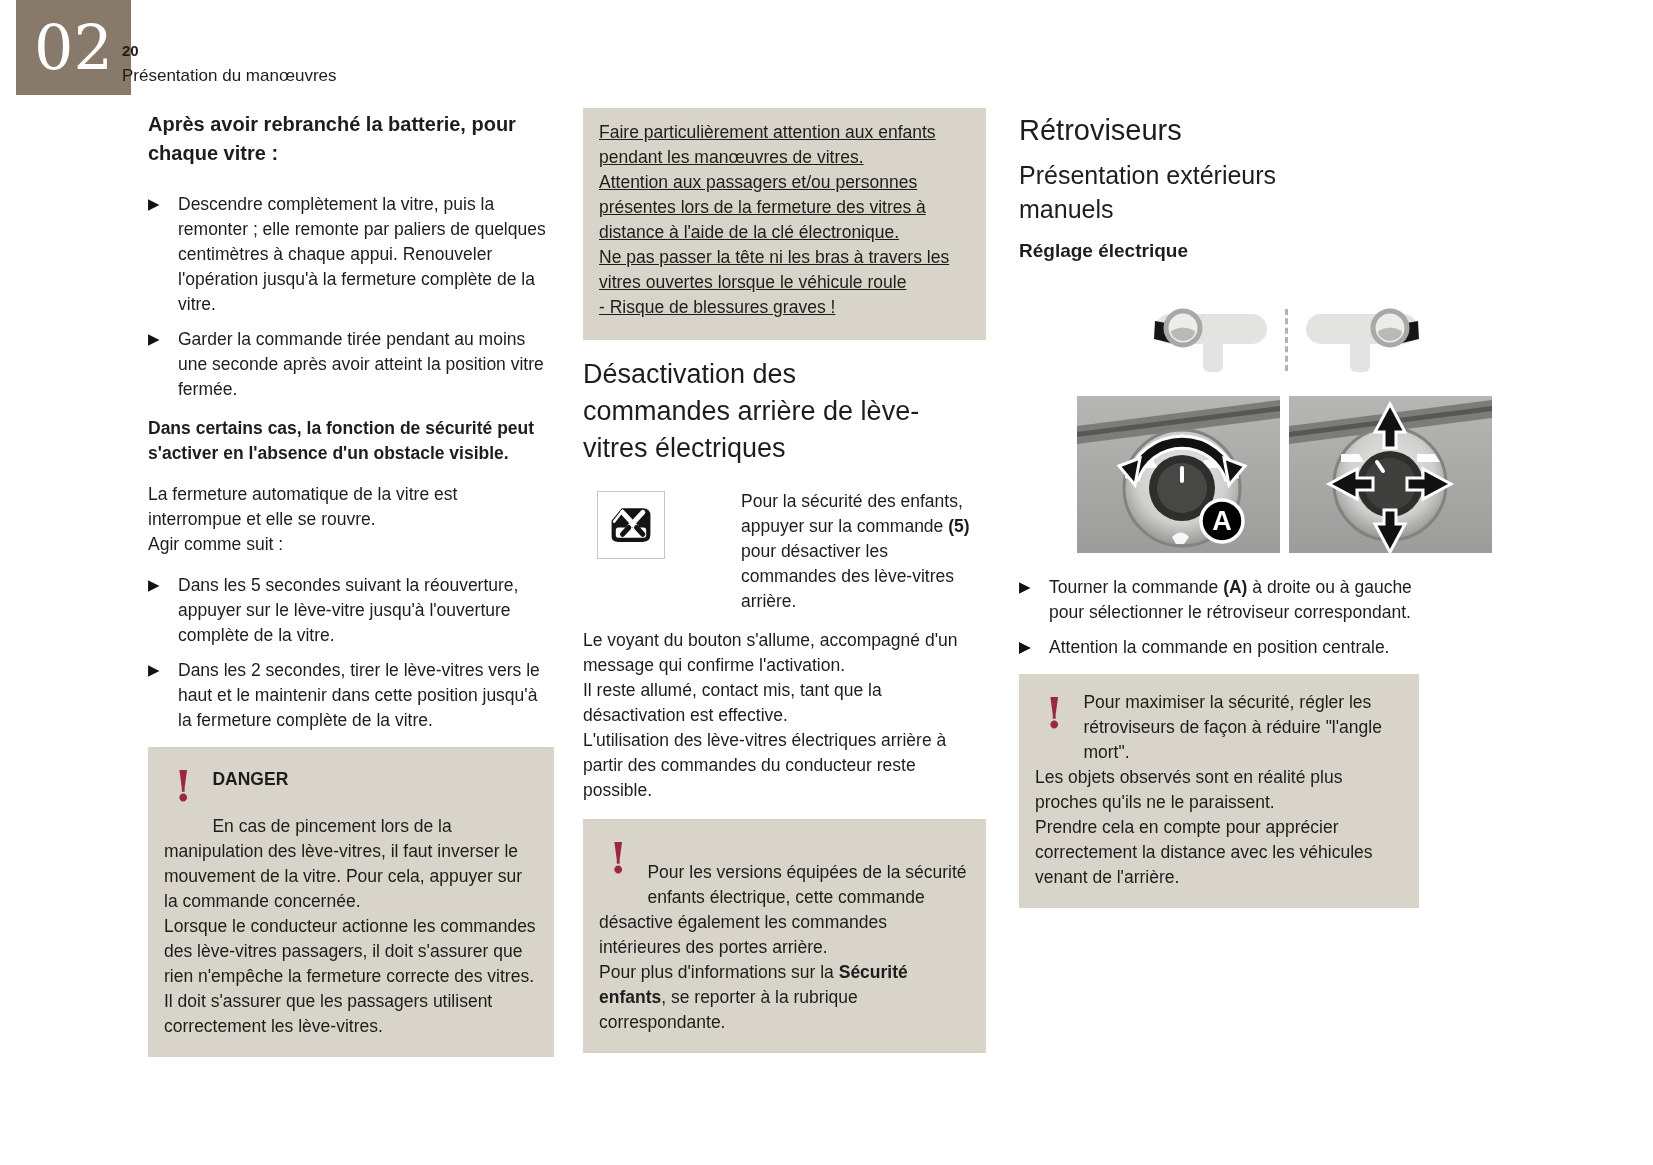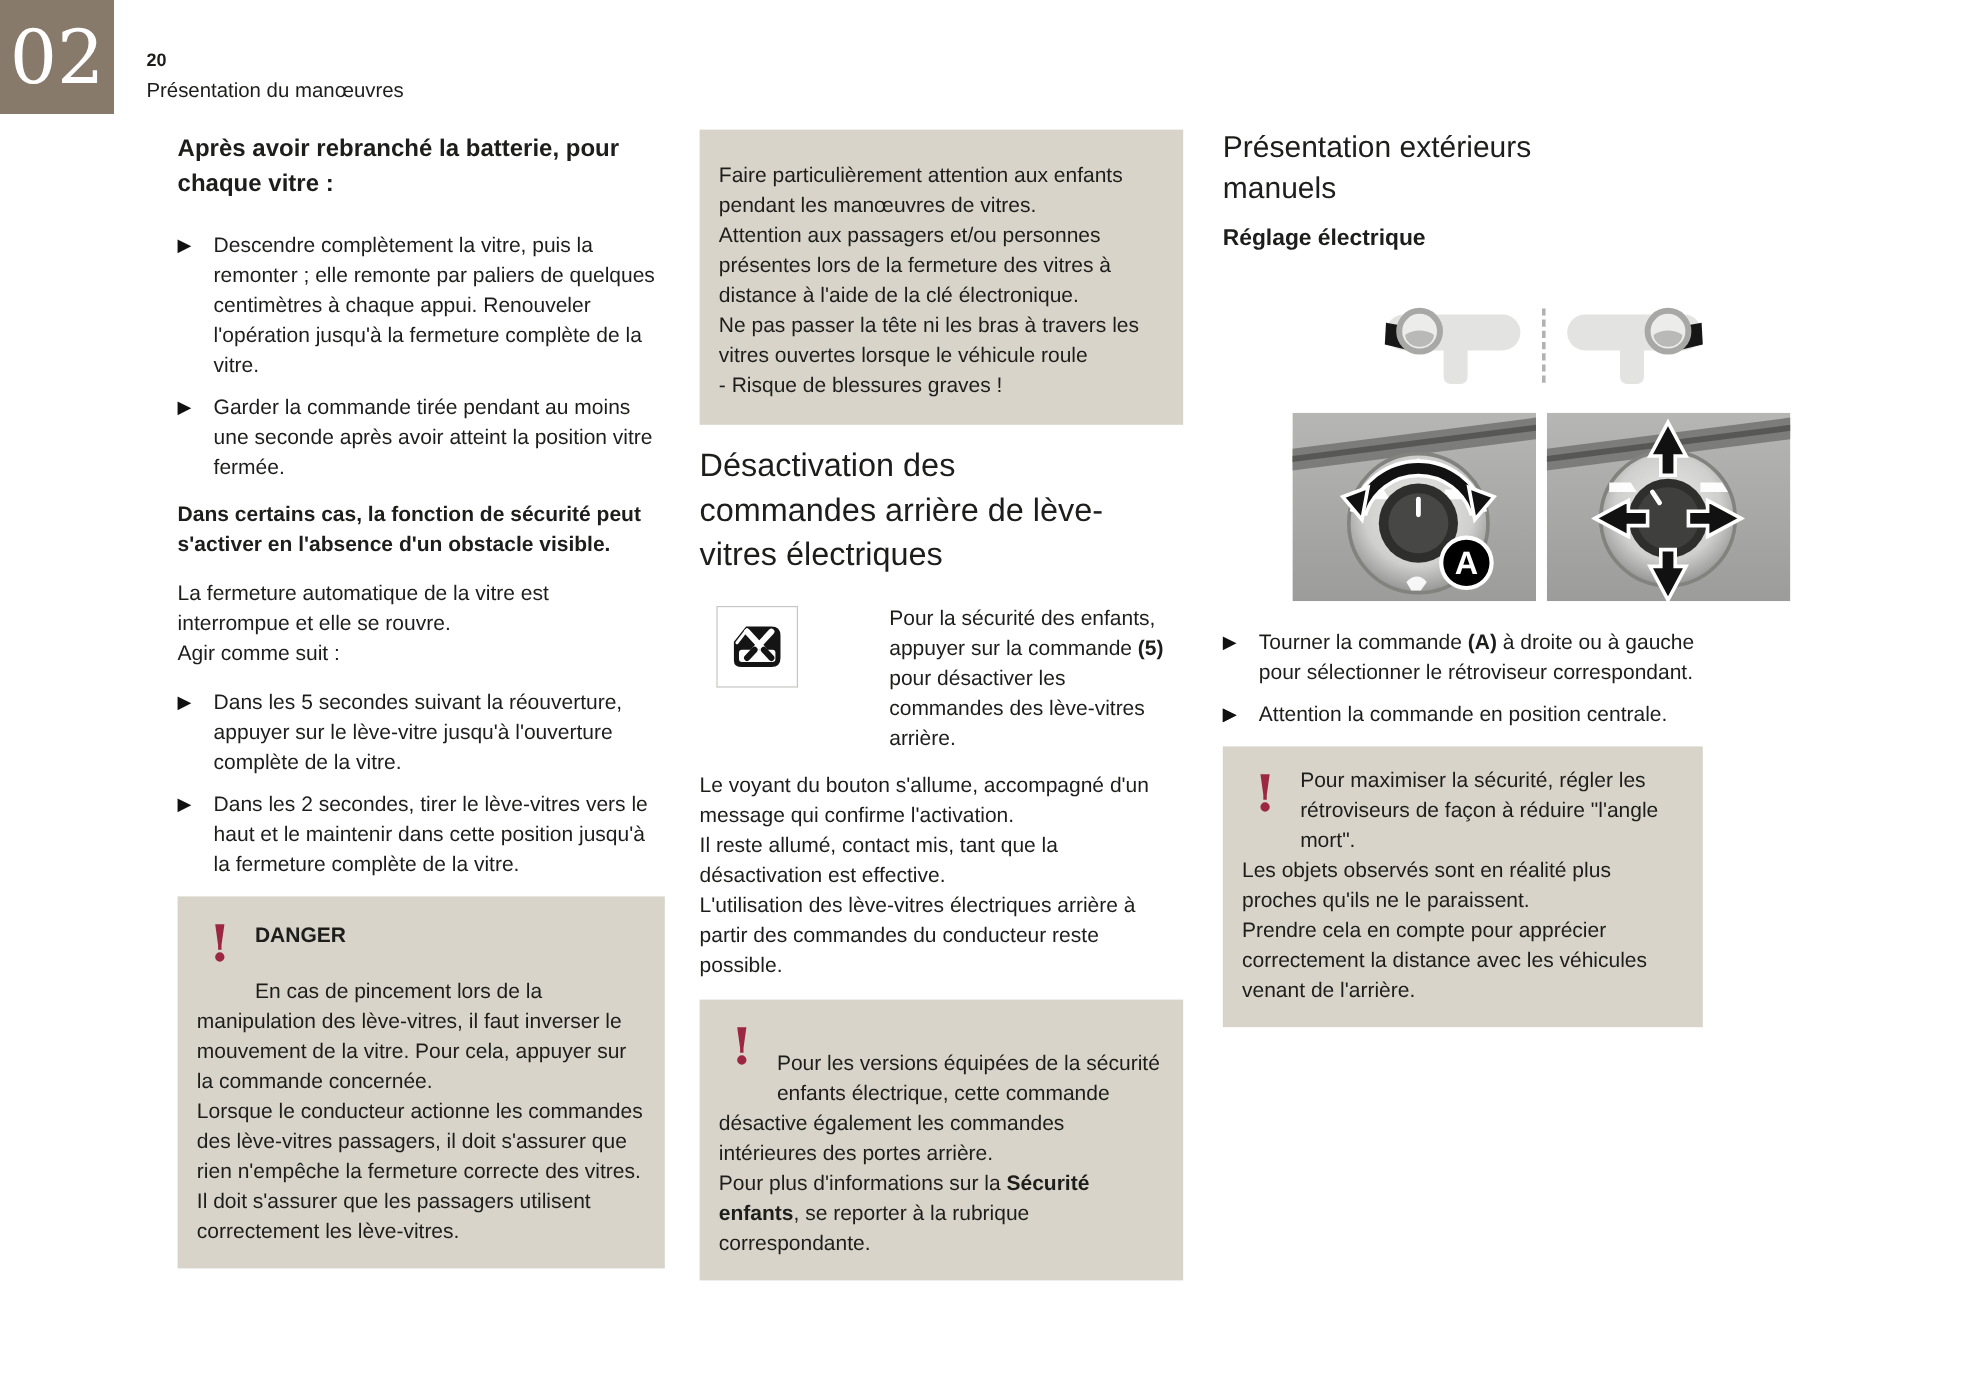--- a/index.html
+++ b/index.html
@@ -3,21 +3,21 @@
 <meta charset="utf-8">
 <style>
   html,body{margin:0;padding:0;}
   body{
     width:1653px;height:1165px;position:relative;overflow:hidden;
     background:#ffffff;color:#1d1d1b;
     font-family:"Liberation Sans","DejaVu Sans",sans-serif;
     -webkit-font-smoothing:antialiased;
   }
   .chapter-box{
-    position:absolute;left:0;top:0;width:95px;height:95px;
+    position:absolute;left:16px;top:0;width:115px;height:95px;
     background:#877a6b;display:flex;align-items:center;justify-content:center;
   }
   .chapter-box span{
     font-family:"DejaVu Serif","Liberation Serif",serif;
     font-size:62px;color:#ffffff;line-height:1;
   }
   .page-head{position:absolute;left:122px;top:42px;}
   .page-num{font-size:15px;font-weight:bold;}
   .section-title{font-size:17px;margin-top:7px;}
 
@@ -38,21 +38,21 @@
   ul.bullets{list-style:none;margin:0 0 14px 0;padding:0;}
   ul.bullets li{position:relative;padding-left:30px;margin:0 0 10px 0;}
   ul.bullets .arrow{
     position:absolute;left:0;top:0;font-size:15px;line-height:25px;color:#111;
     font-family:"DejaVu Sans",sans-serif;
   }
   .bold-note{font-weight:bold;margin:10px 0 16px 0;}
   .para{margin:0 0 16px 0;}
 
   .box{background:#d8d4ca;padding:16px 18px 18px 16px;margin:6px 0 0 0;}
-  .top-box{padding:26px 18px 20px 16px;margin:2px 0 0 0;}
+  .top-box{padding:12px 18px 20px 16px;margin:2px 0 0 0;text-decoration:underline;}
   .excl{
     float:left;
     font-family:"DejaVu Serif","Liberation Serif",serif;font-weight:bold;
     font-size:42px;line-height:44px;color:#9b2743;
     margin:2px 20px 4px 10px;height:52px;
   }
   .danger-title{font-weight:bold;font-size:17.5px;padding-top:4px;margin-bottom:22px;}
   .box-body{font-size:17.5px;line-height:25px;}
 
   .icon-row{position:relative;min-height:118px;margin:0 0 14px 0;}
@@ -161,20 +161,21 @@
     <div class="box">
       <span class="excl">!</span>
       <div class="box-body prelines">
         <span>Pour les versions équipées de la sécurité enfants électrique, cette commande désactive également les commandes intérieures des portes arrière.
 Pour plus d'informations sur la </span><b>Sécurité enfants</b><span>, se reporter à la rubrique correspondante.</span>
       </div>
     </div>
   </div>
 
   <div class="col col3">
+    <h1 class="h-main">Rétroviseurs</h1>
     <h2 class="h-sub prelines">Présentation extérieurs
 manuels</h2>
     <h4 class="h-subsub">Réglage électrique</h4>
 
     <div class="diagrams">
       <svg width="120" height="92" viewBox="0 0 120 92">
         <rect x="4" y="20" width="112" height="30" rx="15" fill="#e3e3e1"></rect>
         <rect x="52" y="44" width="20" height="34" rx="6" fill="#e3e3e1"></rect>
         <polygon points="4,27 26,31 24,50 3,45" fill="#161616"></polygon>
         <circle cx="32" cy="34" r="17" fill="#ececea" stroke="#a8a8a6" stroke-width="5"></circle>

